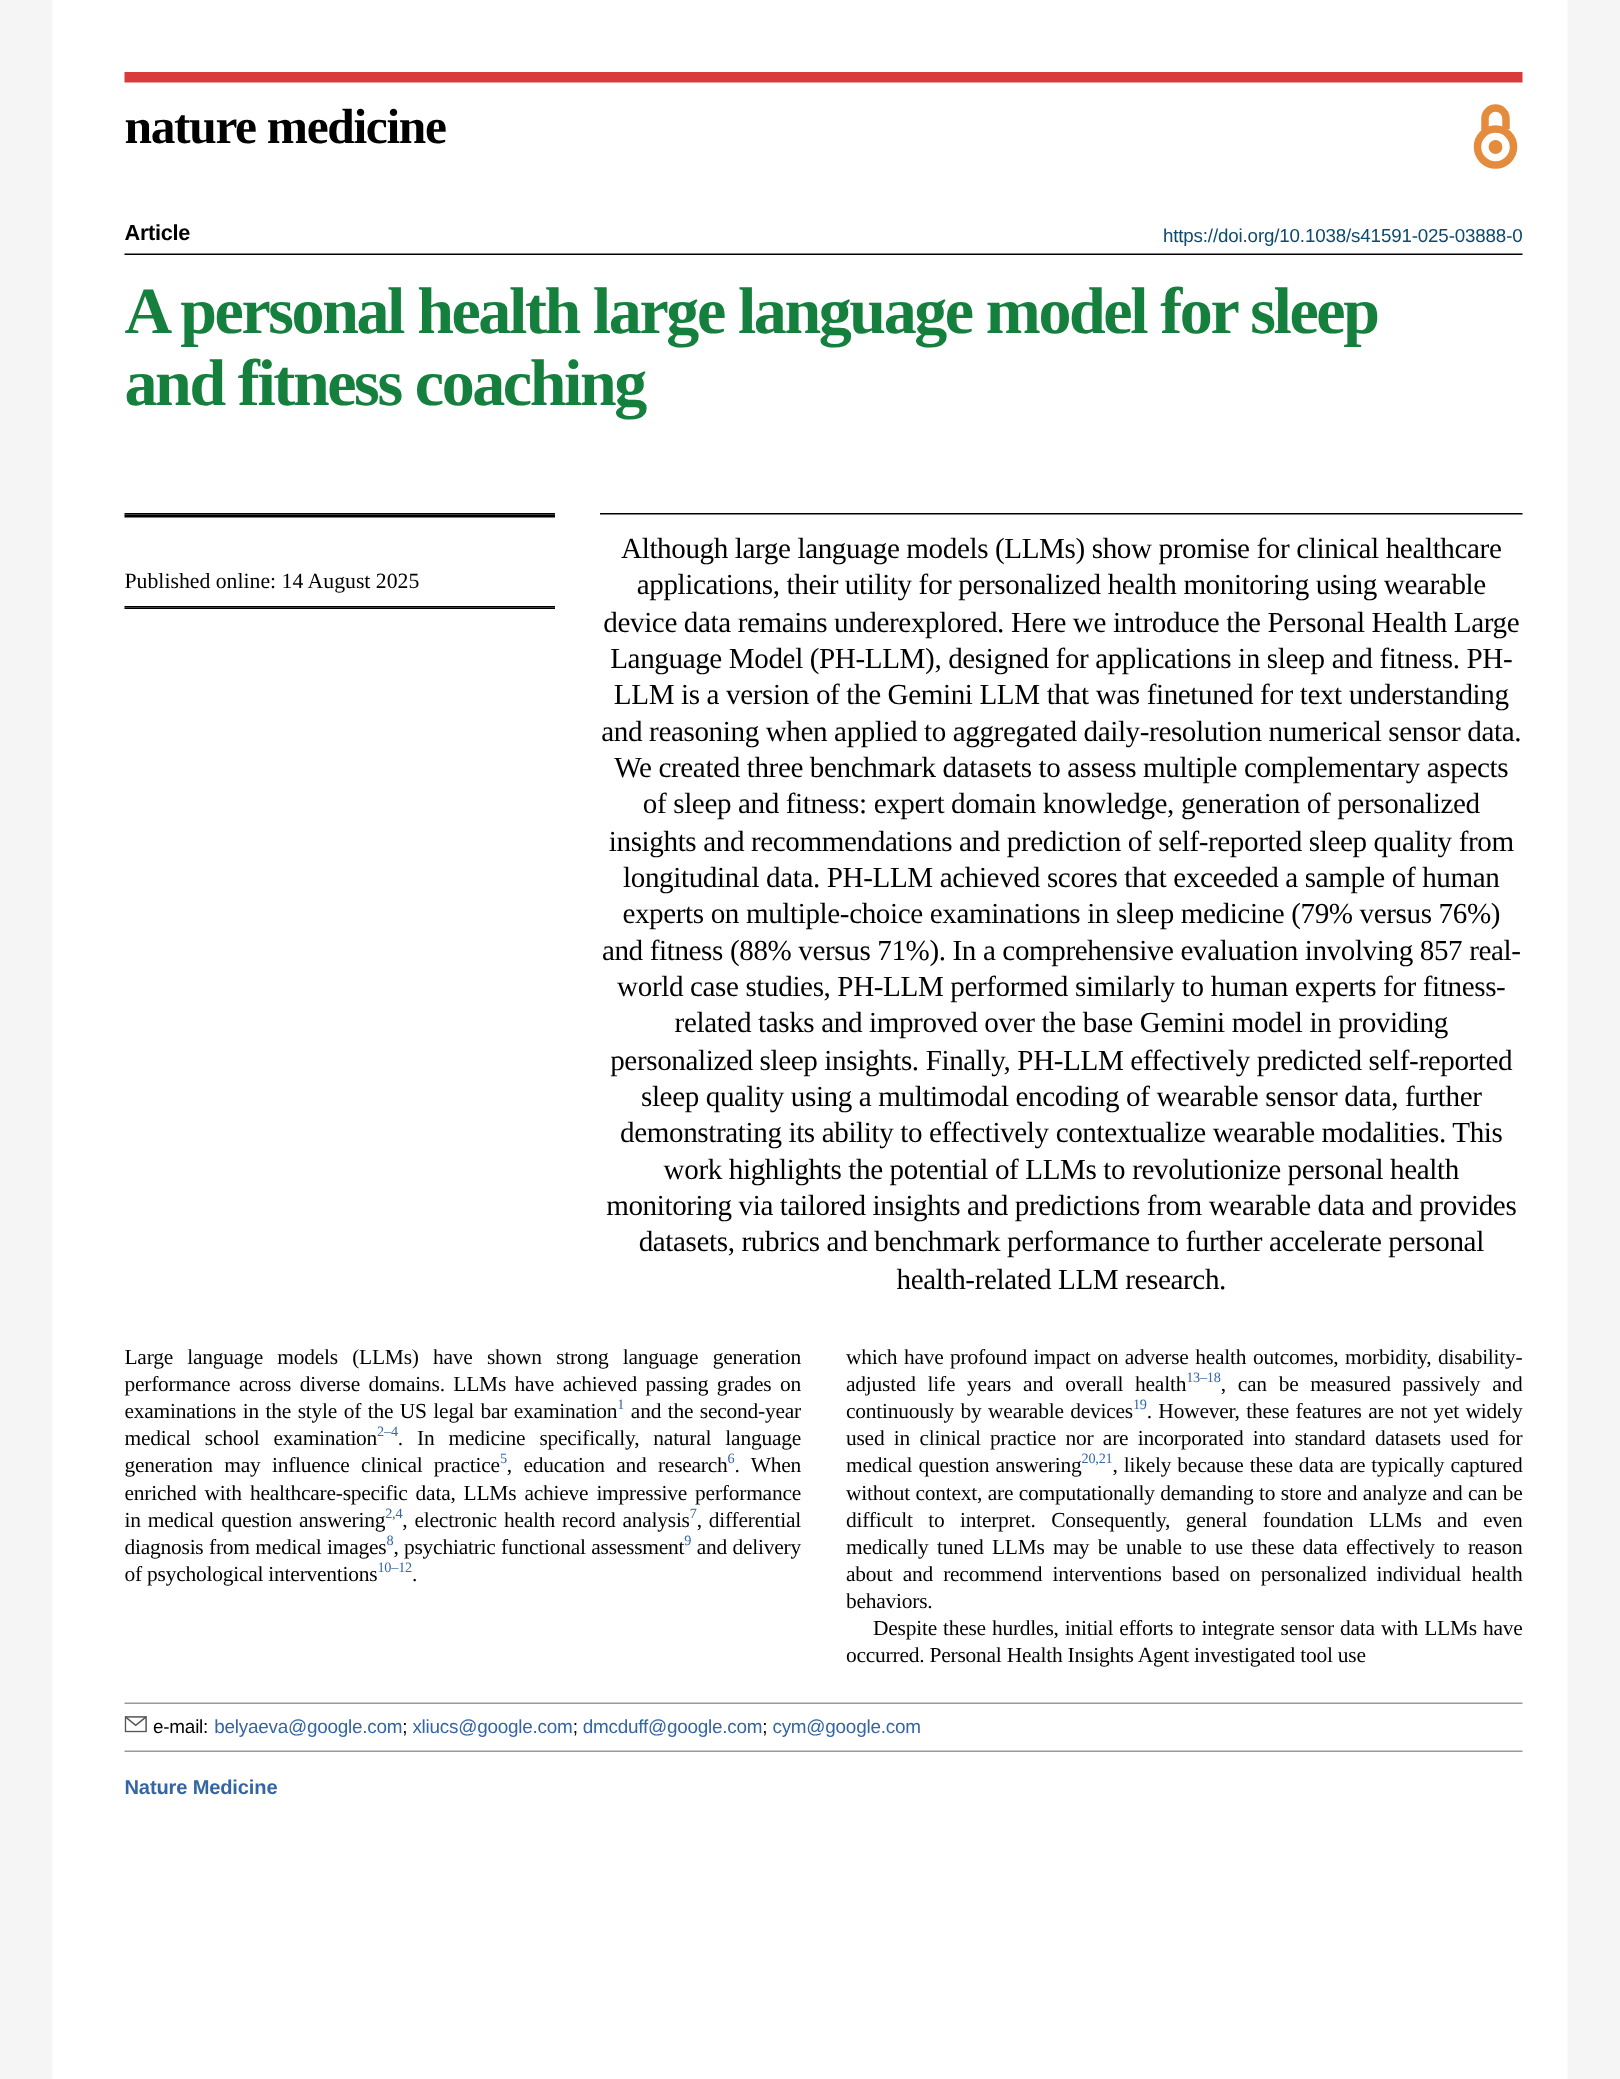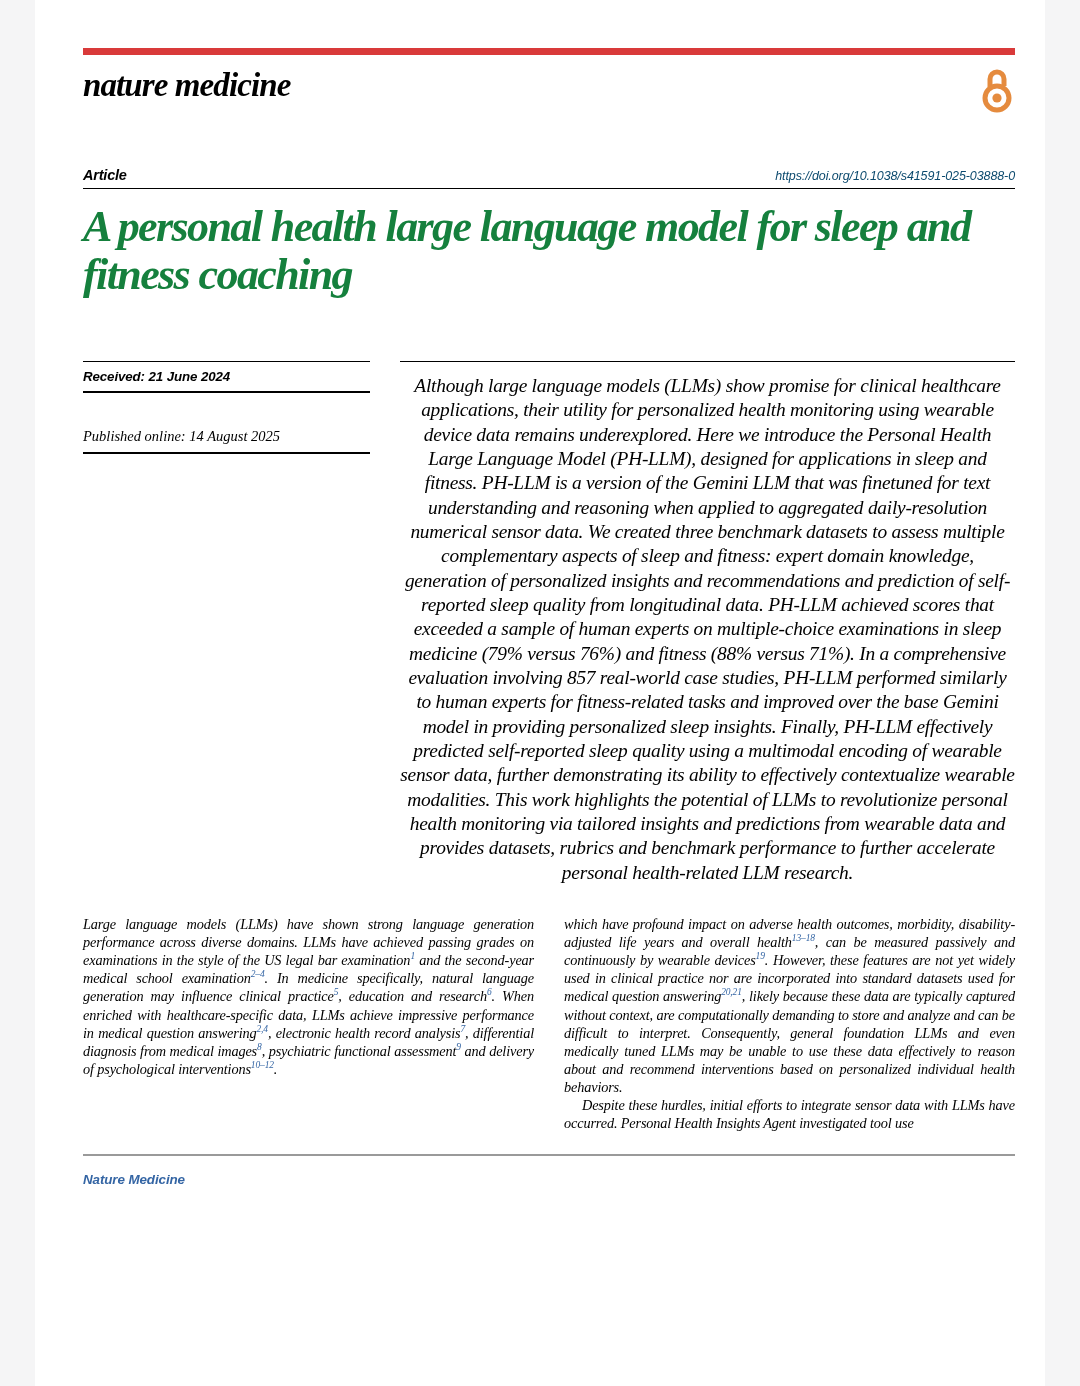--- a/index.html
+++ b/index.html
@@ -15,21 +15,20 @@
   }
 
   .page {
     position: absolute;
     left: 35px;
     top: 0;
     width: 1010px;
     height: 1386px;
     background: #ffffff;
     box-sizing: border-box;
-    font-style: italic;
   }
 
   .inner {
     position: absolute;
     left: 48px;
     top: 0;
     width: 932px;
   }
 
   
@@ -53,21 +52,21 @@
     line-height: 1.1;
     padding-top: 2px;
   }
   .oa-icon { margin-top: 2px; }
 
   
   .article-line {
     display: flex;
     align-items: flex-end;
     justify-content: space-between;
-    margin-top: 48px;
+    margin-top: 28px;
     padding-bottom: 5px;
   }
   .article-label {
     font-size: 14.5px;
     font-weight: bold;
     color: #000;
     letter-spacing: -0.2px;
   }
   .doi {
     font-size: 12.5px;
@@ -207,21 +206,20 @@
       <div class="doi">https://doi.org/10.1038/s41591-025-03888-0</div>
     </div>
     <hr class="hr-black">
 
     <h1 class="title">A personal health large language model for sleep and fitness coaching</h1>
 
     <div class="cols">
 
       <div class="meta-col">
         <hr class="hr-thin">
-        <div class="meta-row">Received: 21 June 2024</div>
         <hr class="hr-thin">
         <hr class="hr-thin">
         <div class="meta-row serif">Published online: 14 August 2025</div>
         <hr class="hr-thin">
         <hr class="hr-thin">
       </div>
 
       <div class="gap"></div>
 
       <div class="abs-col">
@@ -235,17 +233,27 @@
           <p>Large language models (LLMs) have shown strong language generation performance across diverse domains. LLMs have achieved passing grades on examinations in the style of the US legal bar examination<sup class="ref">1</sup> and the second-year medical school examination<sup class="ref">2–4</sup>. In medicine specifically, natural language generation may influence clinical practice<sup class="ref">5</sup>, education and research<sup class="ref">6</sup>. When enriched with healthcare-specific data, LLMs achieve impressive performance in medical question answering<sup class="ref">2,4</sup>, electronic health record analysis<sup class="ref">7</sup>, differential diagnosis from medical images<sup class="ref">8</sup>, psychiatric functional assessment<sup class="ref">9</sup> and delivery of psychological interventions<sup class="ref">10–12</sup>.</p>
         </div>
       <div class="body-gap"></div>
       <div class="body-col">
           <p>which have profound impact on adverse health outcomes, morbidity, disability-adjusted life years and overall health<sup class="ref">13–18</sup>, can be measured passively and continuously by wearable devices<sup class="ref">19</sup>. However, these features are not yet widely used in clinical practice nor are incorporated into standard datasets used for medical question answering<sup class="ref">20,21</sup>, likely because these data are typically captured without context, are computationally demanding to store and analyze and can be difficult to interpret. Consequently, general foundation LLMs and even medically tuned LLMs may be unable to use these data effectively to reason about and recommend interventions based on personalized individual health behaviors.</p>
           <p class="indent">Despite these hurdles, initial efforts to integrate sensor data with LLMs have occurred. Personal Health Insights Agent investigated tool use</p>
         </div>
     </div>
 
     <hr class="hr-gray footer-rule">
+    <div class="email-line">
+      <span>
+        <svg width="15" height="11" viewBox="0 0 15 11" aria-hidden="true">
+          <rect x="0.6" y="0.6" width="13.8" height="9.8" fill="#ffffff" stroke="#555"></rect>
+          <path d="M0.6 0.6 L7.5 6.2 L14.4 0.6" fill="none" stroke="#555"></path>
+        </svg>
+      </span>
+      <span>e-mail:</span>
+      <span><a href="#">belyaeva@google.com</a>; <a href="#">xliucs@google.com</a>; <a href="#">dmcduff@google.com</a>; <a href="#">cym@google.com</a></span>
+    </div>
     <hr class="hr-gray">
     <div class="journal-foot">Nature Medicine</div>
 
   </div>
 </div>
 
 </body></html>

